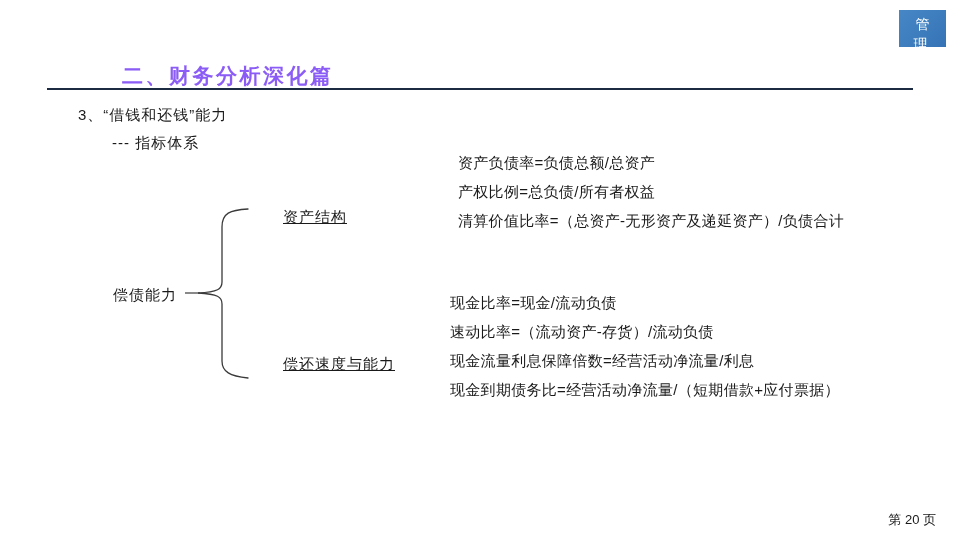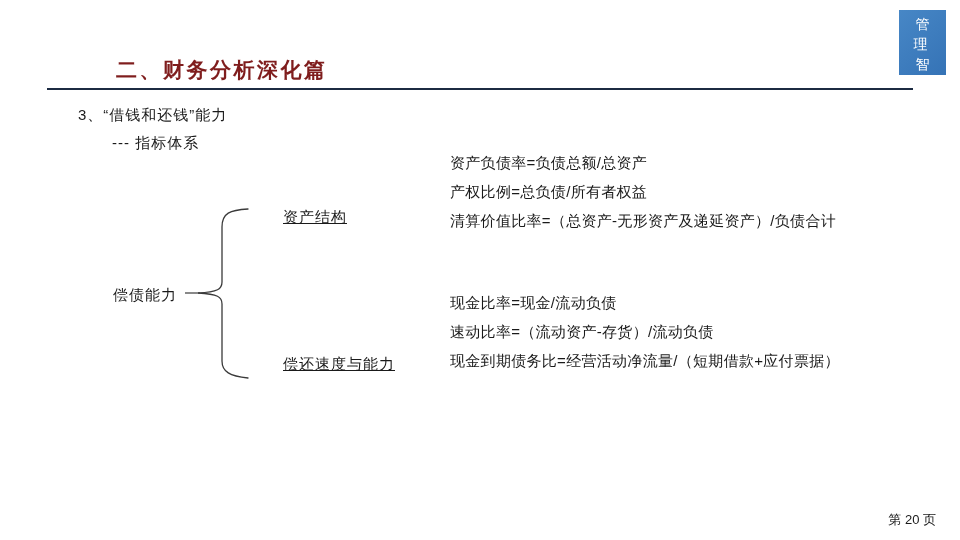--- a/index.html
+++ b/index.html
@@ -8,39 +8,39 @@
     width: 960px;
     height: 540px;
     background: #ffffff;
     overflow: hidden;
     font-family: "Liberation Sans", sans-serif;
     color: #1a1a1a;
   }
   .logo {
     position: absolute;
     left: 899px; top: 10px;
-    width: 47px; height: 65px;
+    width: 47px; height: 37px;
     background: linear-gradient(135deg, #4787c6 0%, #3573b6 100%);
     color: #ffffff;
     text-align: center;
     font-size: 14px;
     line-height: 20px;
     letter-spacing: 4px;
     padding-top: 4px;
     box-sizing: border-box;
     text-indent: 4px;
   }
   .title {
     position: absolute;
     left: 112px; top: 52px;
-    margin: 4px;
+    margin: 10px;
     font-size: 21px;
     font-weight: bold;
     letter-spacing: 2.5px;
-    color: #7f1d1d;
+    color: #8b5cf6;
   }
   .title-rule {
     position: absolute;
     left: 47px; top: 88px;
     width: 866px; height: 2px;
     background: #1c2b42;
   }
   .heading {
     position: absolute;
     left: 78px; top: 106px;
@@ -71,21 +71,21 @@
   }
   .branch-1 { left: 283px; top: 208px; }
   .branch-2 { left: 283px; top: 355px; }
   .formulas {
     position: absolute;
     left: 450px;
     font-size: 15px;
     letter-spacing: 0.3px;
   }
   .formulas .formula { line-height: 29px; white-space: nowrap; }
-  .group1 { top: 148px; }
+  .group1 { top: 148px; margin-left: 8px; }
   .group2 { top: 288px; }
   .footer {
     position: absolute;
     right: 24px; top: 511px;
     font-size: 13px;
     color: #1a1a1a;
   }
 </style>
 </head>
 <body>
@@ -115,18 +115,19 @@
 
   <div class="formulas group1">
     <div class="formula">资产负债率=负债总额/总资产</div>
     <div class="formula">产权比例=总负债/所有者权益</div>
     <div class="formula">清算价值比率=（总资产-无形资产及递延资产）/负债合计</div>
   </div>
 
   <div class="formulas group2">
     <div class="formula">现金比率=现金/流动负债</div>
     <div class="formula">速动比率=（流动资产-存货）/流动负债</div>
+    <div class="formula">现金流量利息保障倍数=经营活动净流量/利息</div>
     <div class="formula">现金到期债务比=经营活动净流量/（短期借款+应付票据）</div>
   </div>
 
   <div class="footer">第 20 页</div>
 
 </div>
 
 </body></html>

